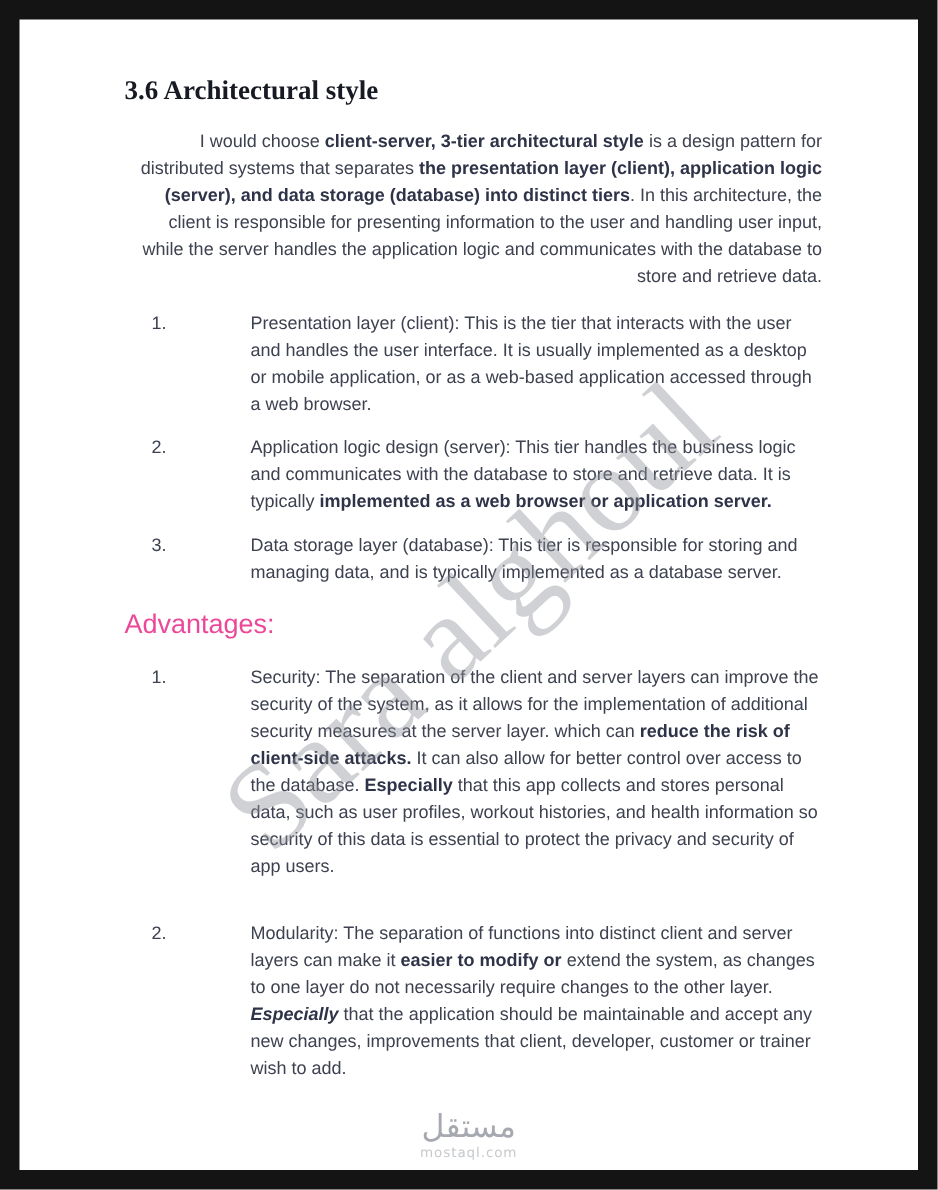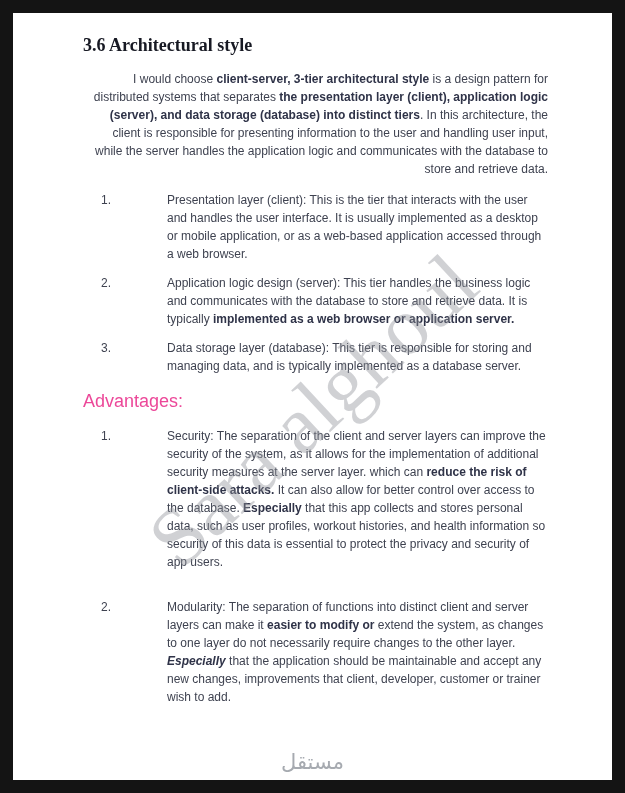--- a/index.html
+++ b/index.html
@@ -12,21 +12,21 @@
   }
   .page {
     position: absolute;
     top: 13px; left: 13px;
     width: 599px; height: 767px;
     background: #ffffff;
     overflow: hidden;
   }
   .content {
     position: relative;
-    padding: 22px 64px 0 70px;
+    padding: 37px 64px 0 70px;
     z-index: 1;
   }
   .section-heading {
     font-family: "Liberation Serif", serif;
     font-weight: 700;
     font-size: 18px;
     color: #171923;
     margin-bottom: 14px;
   }
   .body-par {
@@ -132,15 +132,16 @@
         <span class="num">2.</span>
         <div class="li-body"><span>Modularity: The separation of functions into distinct client and server layers can make it </span><span class="b">easier to modify or</span><span> extend the system, as changes to one layer do not necessarily require changes to the other layer. </span><span class="bi">Especially</span><span> that the application should be maintainable and accept any new changes, improvements that client, developer, customer or trainer wish to add.</span></div>
       </div>
 
     </div>
 
   </div>
 
   <div class="footer">
     <div class="logo-ar" dir="rtl">مستقل</div>
+    <div class="logo-domain">mostaql.com</div>
   </div>
 
 </div>
 
 </body></html>

